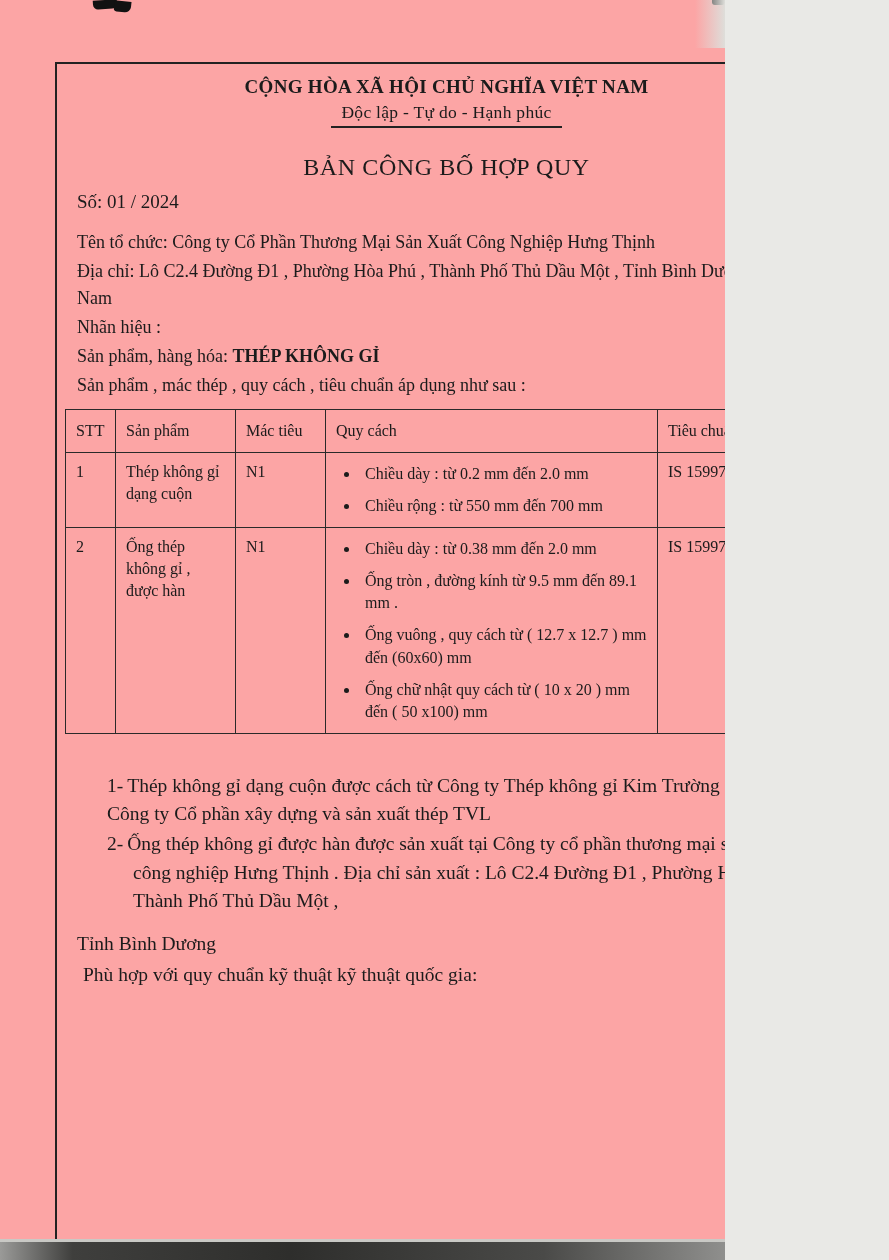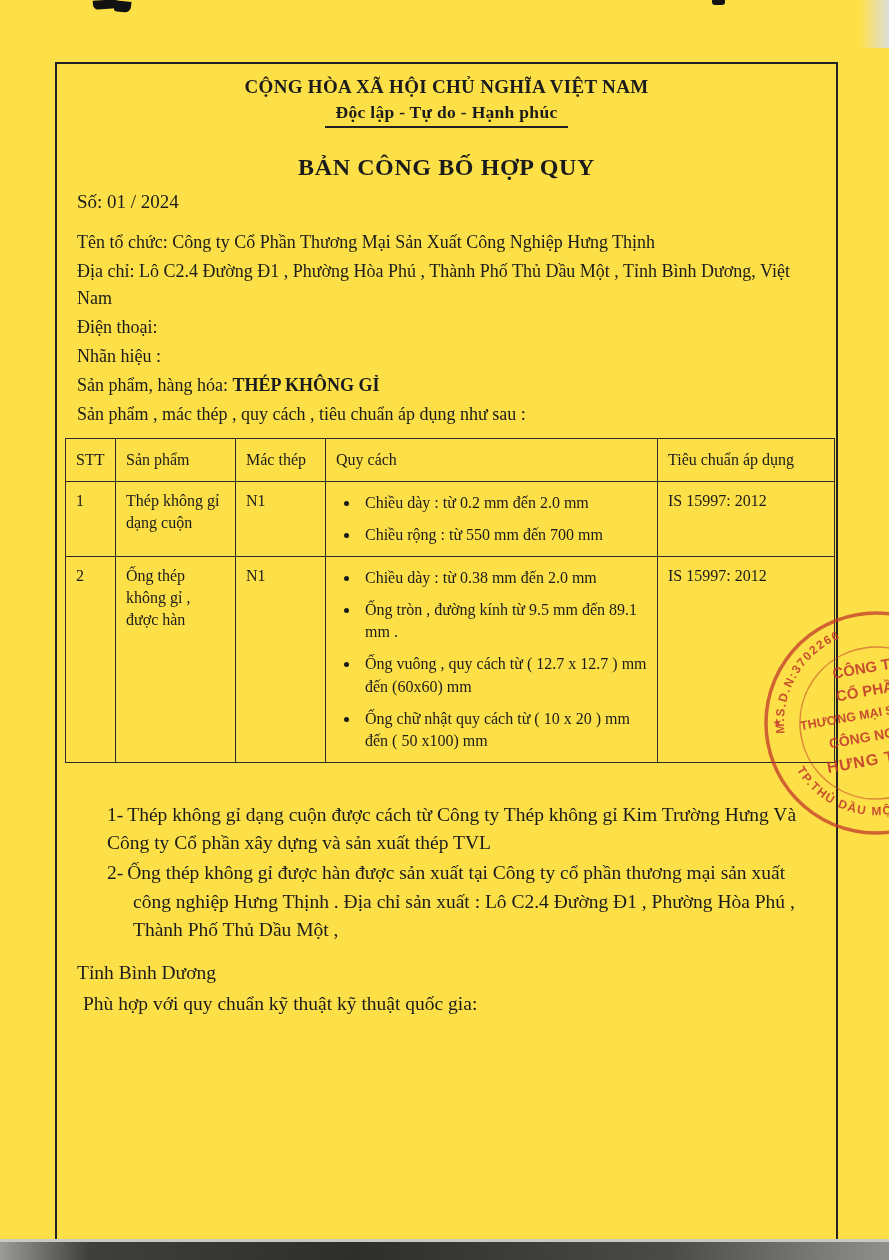--- a/index.html
+++ b/index.html
@@ -1,38 +1,38 @@
 <!DOCTYPE html>
 <html><head>
 <meta charset="utf-8">
 <style>
   *{box-sizing:border-box;margin:0;padding:0}
   html,body{width:889px;height:1260px}
   body{font-family:"Liberation Serif","DejaVu Serif",serif;color:#1b1b1b;background:#e9e9e6}
-  .page{position:relative;width:889px;height:1260px;background:#fde047;overflow:hidden}
+  .page{position:relative;width:725px;height:1260px;background:#fca5a5;overflow:hidden}
 
   
   .artifact{position:absolute;background:#121212}
   .a1{left:93px;top:0;width:24px;height:9px;border-radius:0 0 5px 5px;transform:rotate(-4deg)}
   .a2{left:114px;top:1px;width:17px;height:11px;border-radius:0 0 6px 3px;transform:rotate(6deg)}
   .a3{left:712px;top:0;width:13px;height:5px;border-radius:0 0 3px 3px}
   .corner-smudge{position:absolute;right:0;top:0;width:30px;height:48px;background:linear-gradient(to left,#dededa,rgba(222,222,218,0))}
   .bottom-band{position:absolute;left:0;right:0;bottom:0;height:18px;
     background:linear-gradient(to right,#9a9a98,#3f3f3d 10%,#2e2e2c 40%,#4a4a48 75%,#8f8f8d);
     box-shadow:0 -3px 0 #c9c9c5}
 
   
   .frame{position:absolute;left:55px;top:62px;width:783px;height:1186px;border:2px solid #222;
     padding:12px 20px 0 20px;background:transparent}
 
   .nat-title{text-align:center;font-weight:bold;font-size:19px;letter-spacing:.3px}
   .motto-wrap{text-align:center;margin-top:4px}
-  .motto{display:inline-block;font-weight:bold;font-size:17.5px;border-bottom:2px solid #222;
+  .motto{display:inline-block;font-weight:normal;font-size:17.5px;border-bottom:2px solid #222;
     padding:0 10px 3px;letter-spacing:.3px}
-  .doc-title{text-align:center;font-size:24px;font-weight:bold;letter-spacing:.6px;margin-top:26px}
+  .doc-title{text-align:center;font-size:24px;font-weight:normal;letter-spacing:.6px;margin-top:26px}
   .doc-number{text-align:left;font-size:19px;margin-top:10px}
 
   .info{margin-top:16px;font-size:18px;line-height:1.5}
   .info p{margin:0 0 2px}
   .indent-sm{margin-left:8px}
 
   .spec-table{border-collapse:collapse;table-layout:fixed;width:769px;margin:10px 0 16px -12px;
     font-size:16px;line-height:1.38}
   .spec-table th,.spec-table td{border:1.5px solid #2a2a2a;padding:8px 10px;vertical-align:top;
     text-align:left;font-weight:normal}
@@ -79,39 +79,38 @@
     <div class="motto-wrap">
       <span class="motto">Độc lập - Tự do - Hạnh phúc</span>
     </div>
 
     <h1 class="doc-title">BẢN CÔNG BỐ HỢP QUY</h1>
     <div class="doc-number">Số: 01 / 2024</div>
 
     <div class="info">
       <p>Tên tổ chức: Công ty Cổ Phần Thương Mại Sản Xuất Công Nghiệp Hưng Thịnh</p>
       <p>Địa chỉ: Lô C2.4 Đường Đ1 , Phường Hòa Phú , Thành Phố Thủ Dầu Một , Tỉnh Bình Dương, Việt Nam</p>
-      <p>Điện thoại:</p>
       <p class="indent-sm">Nhãn hiệu :</p>
       <p class="indent-sm"><span>Sản phẩm, hàng hóa: </span><b>THÉP KHÔNG GỈ</b></p>
       <p class="indent-sm">Sản phẩm , mác thép , quy cách , tiêu chuẩn áp dụng như sau :</p>
     </div>
 
     <table class="spec-table">
       <colgroup>
         <col style="width:50px">
           <col style="width:120px">
           <col style="width:90px">
           <col style="width:332px">
           <col style="width:177px">
       </colgroup>
       <thead>
         <tr>
           <th class="c-stt">STT</th>
           <th>Sản phẩm</th>
-          <th>Mác thép</th>
+          <th>Mác tiêu</th>
           <th>Quy cách</th>
           <th>Tiêu chuẩn áp dụng</th>
         </tr>
       </thead>
       <tbody>
         <tr>
           <td class="c-stt">1</td>
           <td>Thép không gỉ dạng cuộn</td>
           <td>N1</td>
           <td>

